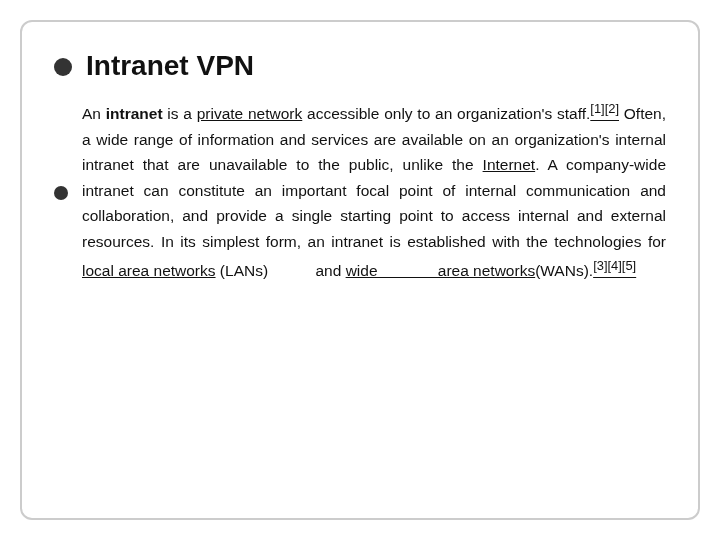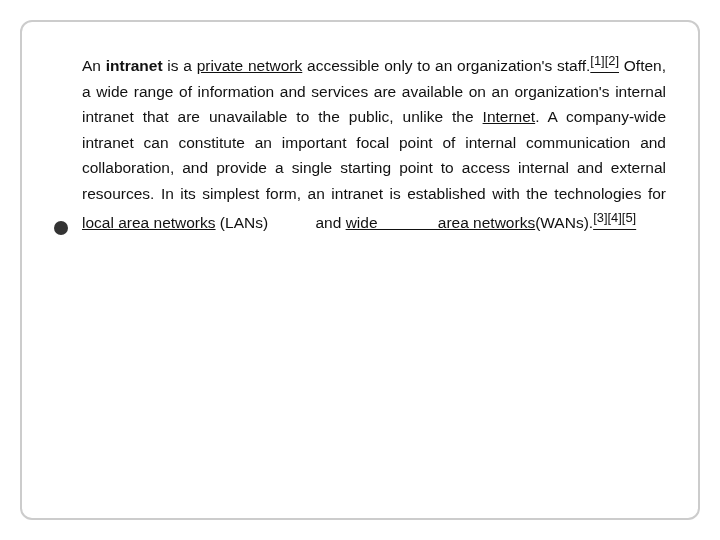--- a/index.html
+++ b/index.html
@@ -34,21 +34,21 @@
       margin-right: 14px;
       margin-top: 2px;
     }
     .title-text {
       font-size: 28px;
       font-weight: bold;
       color: #111111;
     }
     .content-row {
       display: flex;
-      align-items: flex-end;
+      align-items: center;
     }
     .bullet-content {
       width: 14px;
       height: 14px;
       background: #333;
       border-radius: 50%;
       flex-shrink: 0;
       margin-right: 14px;
       margin-top: 5px;
     }
@@ -60,19 +60,23 @@
     }
     a {
       color: #111111;
       text-decoration: underline;
     }
   </style>
 </head>
 <body>
 
 <div class="card">
+  <div class="title-row">
+    <div class="bullet-title"></div>
+    <span class="title-text">Intranet VPN</span>
+  </div>
   <div class="content-row">
     <div class="bullet-content"></div>
     <div class="content-text">
       An <strong style="font-weight:bold;">intranet</strong> is a <a href="#">private network</a> accessible only to an organization's staff.<a href="#"><sup>[1][2]</sup></a> Often, a wide range of information and services are available on an organization's internal intranet that are unavailable to the public, unlike the <a href="#">Internet</a>. A company-wide intranet can constitute an important focal point of internal communication and collaboration, and provide a single starting point to access internal and external resources. In its simplest form, an intranet is established with the technologies for <a href="#">local&nbsp;area networks</a> (LANs)&nbsp;&nbsp;&nbsp;&nbsp;&nbsp;&nbsp;&nbsp;&nbsp;&nbsp;&nbsp;&nbsp;and <a href="#">wide&nbsp;&nbsp;&nbsp;&nbsp;&nbsp;&nbsp;&nbsp;&nbsp;&nbsp;&nbsp;&nbsp;&nbsp;&nbsp;&nbsp;area networks</a>(WANs).<a href="#"><sup>[3][4][5]</sup></a>
     </div>
   </div>
 </div>
 
 </body></html>

